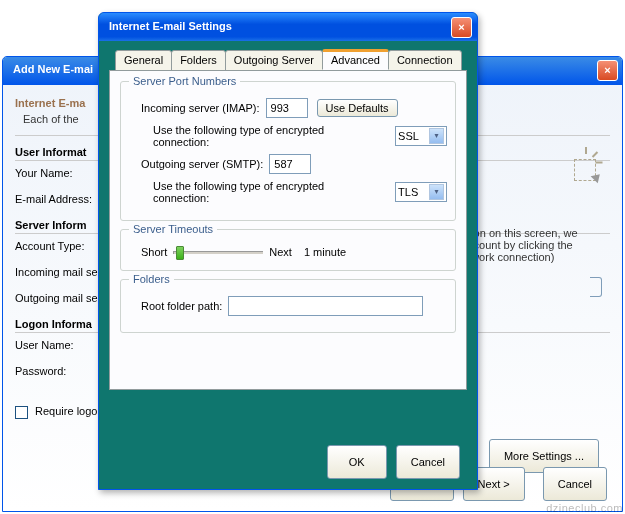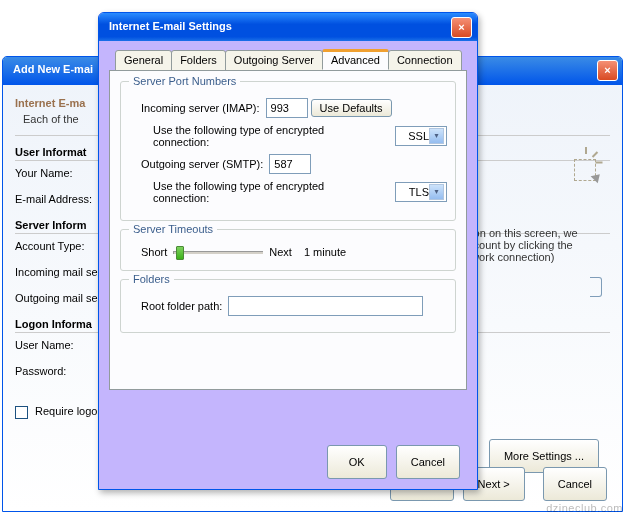--- a/index.html
+++ b/index.html
@@ -18,39 +18,39 @@
   .right-hint { position: absolute; right: 20px; top: 170px; text-align:left; color:#333; width:140px;}
   .btn { display:inline-block; border:1px solid #7a98af; background:linear-gradient(#fff,#ece9d8); padding:10px 14px; border-radius:3px; margin:0 3px; min-width:60px; text-align:center;}
   .btn-row-bg { position:absolute; bottom:10px; right:12px;}
   .more-settings { position:absolute; right:20px; bottom:38px;}
   .cursor-icon { position:absolute; right:20px; top:96px; width:30px; height:30px; }
   .cursor-shape { width:22px; height:22px; border:1px dashed #b0a890; position:relative;}
   .cursor-shape::after{content:"";position:absolute;width:0;height:0;border-left:8px solid #999;border-top:5px solid transparent;border-bottom:5px solid transparent;right:-6px;bottom:-2px;transform:rotate(-45deg);}
   .spark{position:absolute;width:2px;height:7px;background:#b0a890;}
 
   
-  .dlg { position: absolute; left: 98px; top: 12px; width: 380px; height: 478px; border: 1px solid #0055ea; border-radius: 6px 6px 0 0; background: #c4b5fd; box-shadow: 2px 3px 6px rgba(0,0,0,0.3);}
+  .dlg { position: absolute; left: 98px; top: 12px; width: 380px; height: 478px; border: 1px solid #0055ea; border-radius: 6px 6px 0 0; background: #0f766e; box-shadow: 2px 3px 6px rgba(0,0,0,0.3);}
   .dlg-title { background: linear-gradient(#2a8cff,#0050e0 40%,#0050e0 85%,#1a70e8); height: 28px; border-radius: 5px 5px 0 0; color:#fff; font-weight:bold; padding:7px 10px; position:relative;}
   .dlg-close { position:absolute; right:5px; top:4px; width:21px; height:21px; background:linear-gradient(#f59075,#d84a23); border:1px solid #fff; border-radius:3px; text-align:center; line-height:18px; color:#fff; font-weight:bold;}
   .dlg-body { padding:8px 10px;}
   
   .tabs { display:flex; position:relative; border-bottom: none; padding-left: 6px; }
   .tab { padding:3px 8px; border:1px solid #919b9c; background:#f5f4ea; border-top-left-radius:3px; border-top-right-radius:3px; margin-right:-1px; position:relative; top:1px;}
   .tab.active { background:#fcfcfe; border-top:3px solid #f0a030; border-bottom:1px solid #fcfcfe; padding-top:2px; z-index:2; top:0;}
   .tab-panel { border:1px solid #919b9c; background:#fcfcfe; padding:10px 10px; height:320px; position:relative;}
   
   .fieldset { border:1px solid #ced4d0; border-radius:3px; padding:8px 8px 10px 8px; margin-bottom:8px; position:relative;}
   .fieldset-legend { position:relative; top:-15px; background:#fcfcfe; padding:0 4px; display:inline-block; color:#3b5e8c;}
   .fieldset-inner { margin-top:-10px;}
   .row { margin:6px 0; display:flex; align-items:center;}
   .row label { margin-right:6px;}
   .txt { border:1px solid #7f9db9; padding:2px 4px; background:#fff; height:20px;}
-  .txt-num { width:42px; text-align:left; }
+  .txt-num { width:42px; text-align:left; margin-right:6px;}
   .txt-wide { width:195px;}
-  .sel { border:1px solid #7f9db9; background:#fff; height:20px; width:52px; padding:0 2px; display:inline-flex; align-items:center; justify-content:flex-end;}
+  .sel { border:1px solid #7f9db9; background:#fff; height:20px; width:52px; padding:0 2px; display:inline-flex; align-items:center; justify-content:space-between;}
   .sel-arrow { width:15px; height:16px; background:linear-gradient(#cde3fb,#95bdf0); border:1px solid #b1c6e0; text-align:center; line-height:13px; font-size:8px; color:#4d6185;}
   .indent { margin-left:12px;}
   
   .slider-track { width:90px; height:3px; background:#d4d0c8; border-top:1px solid #999; border-left:1px solid #999; display:inline-block; vertical-align:middle; position:relative; margin:0 6px;}
   .slider-thumb { position:absolute; left:2px; top:-6px; width:8px; height:14px; background:linear-gradient(#7ed25e,#3cb01a); border:1px solid #4a8a36; border-radius:1px;}
   
   .dlg-btns { position:absolute; bottom:10px; right:14px;}
   
   .watermark { position:absolute; right:2px; bottom:0; font-size:11px; color:rgba(0,0,0,0.28); letter-spacing:0.5px; font-family: Arial, sans-serif;}
 </style>

